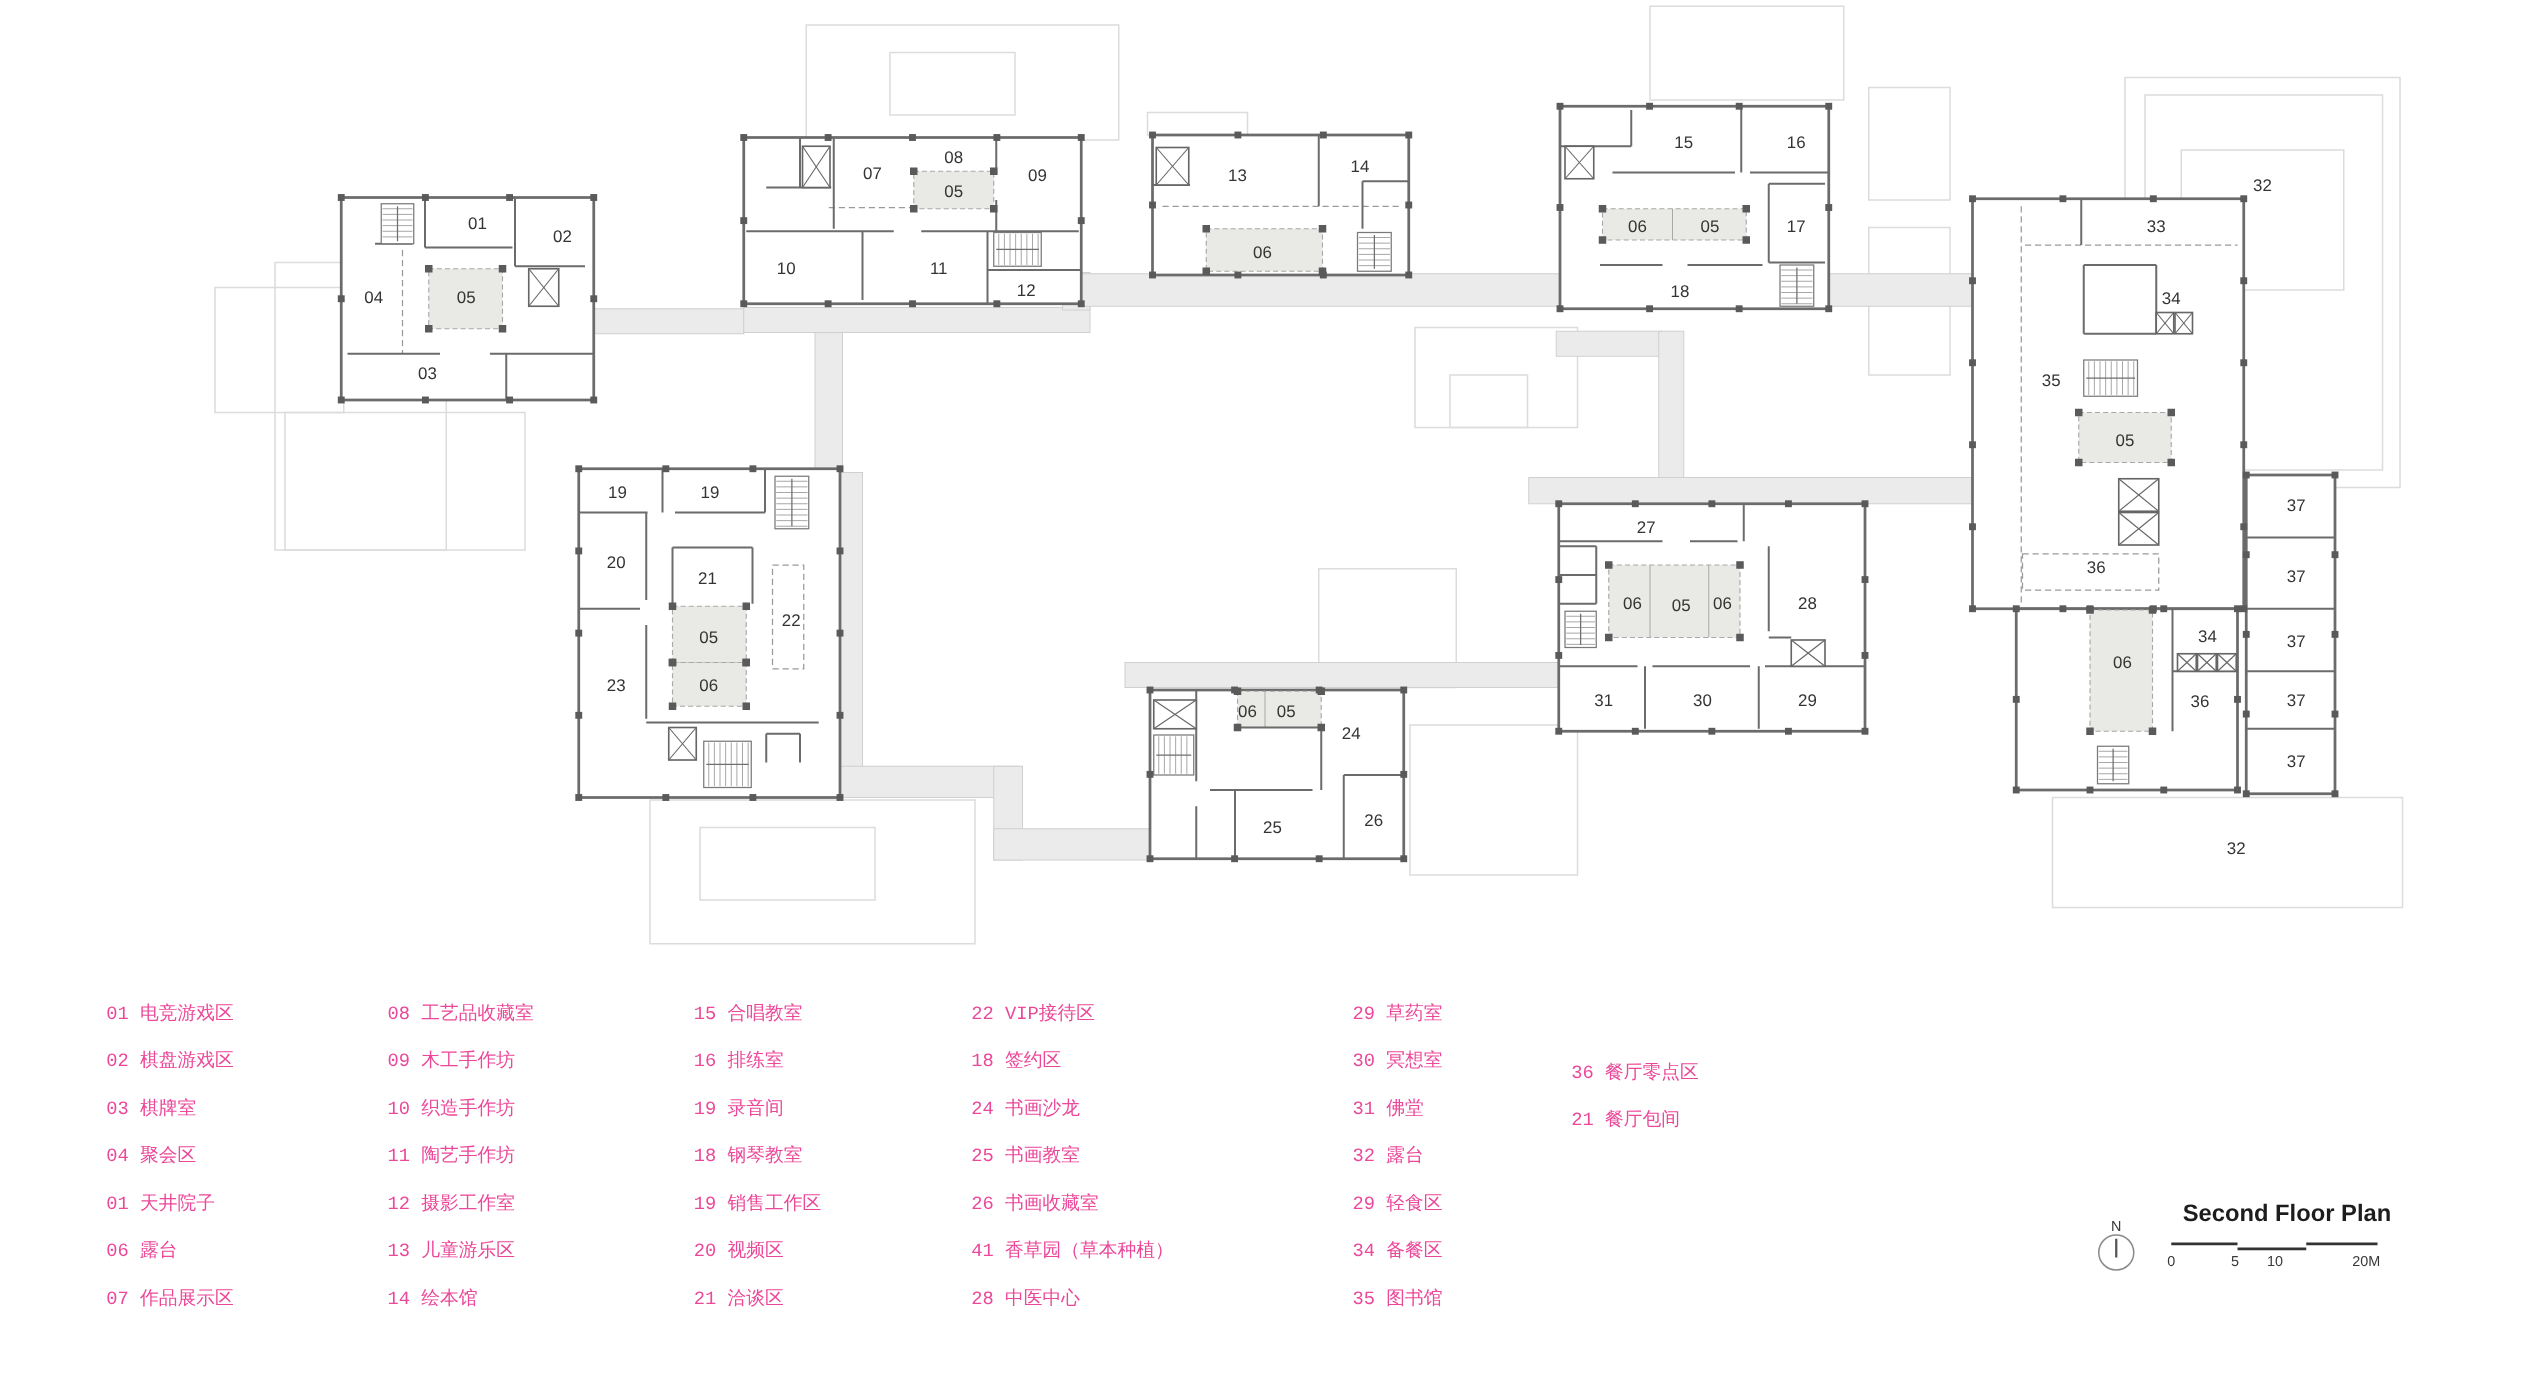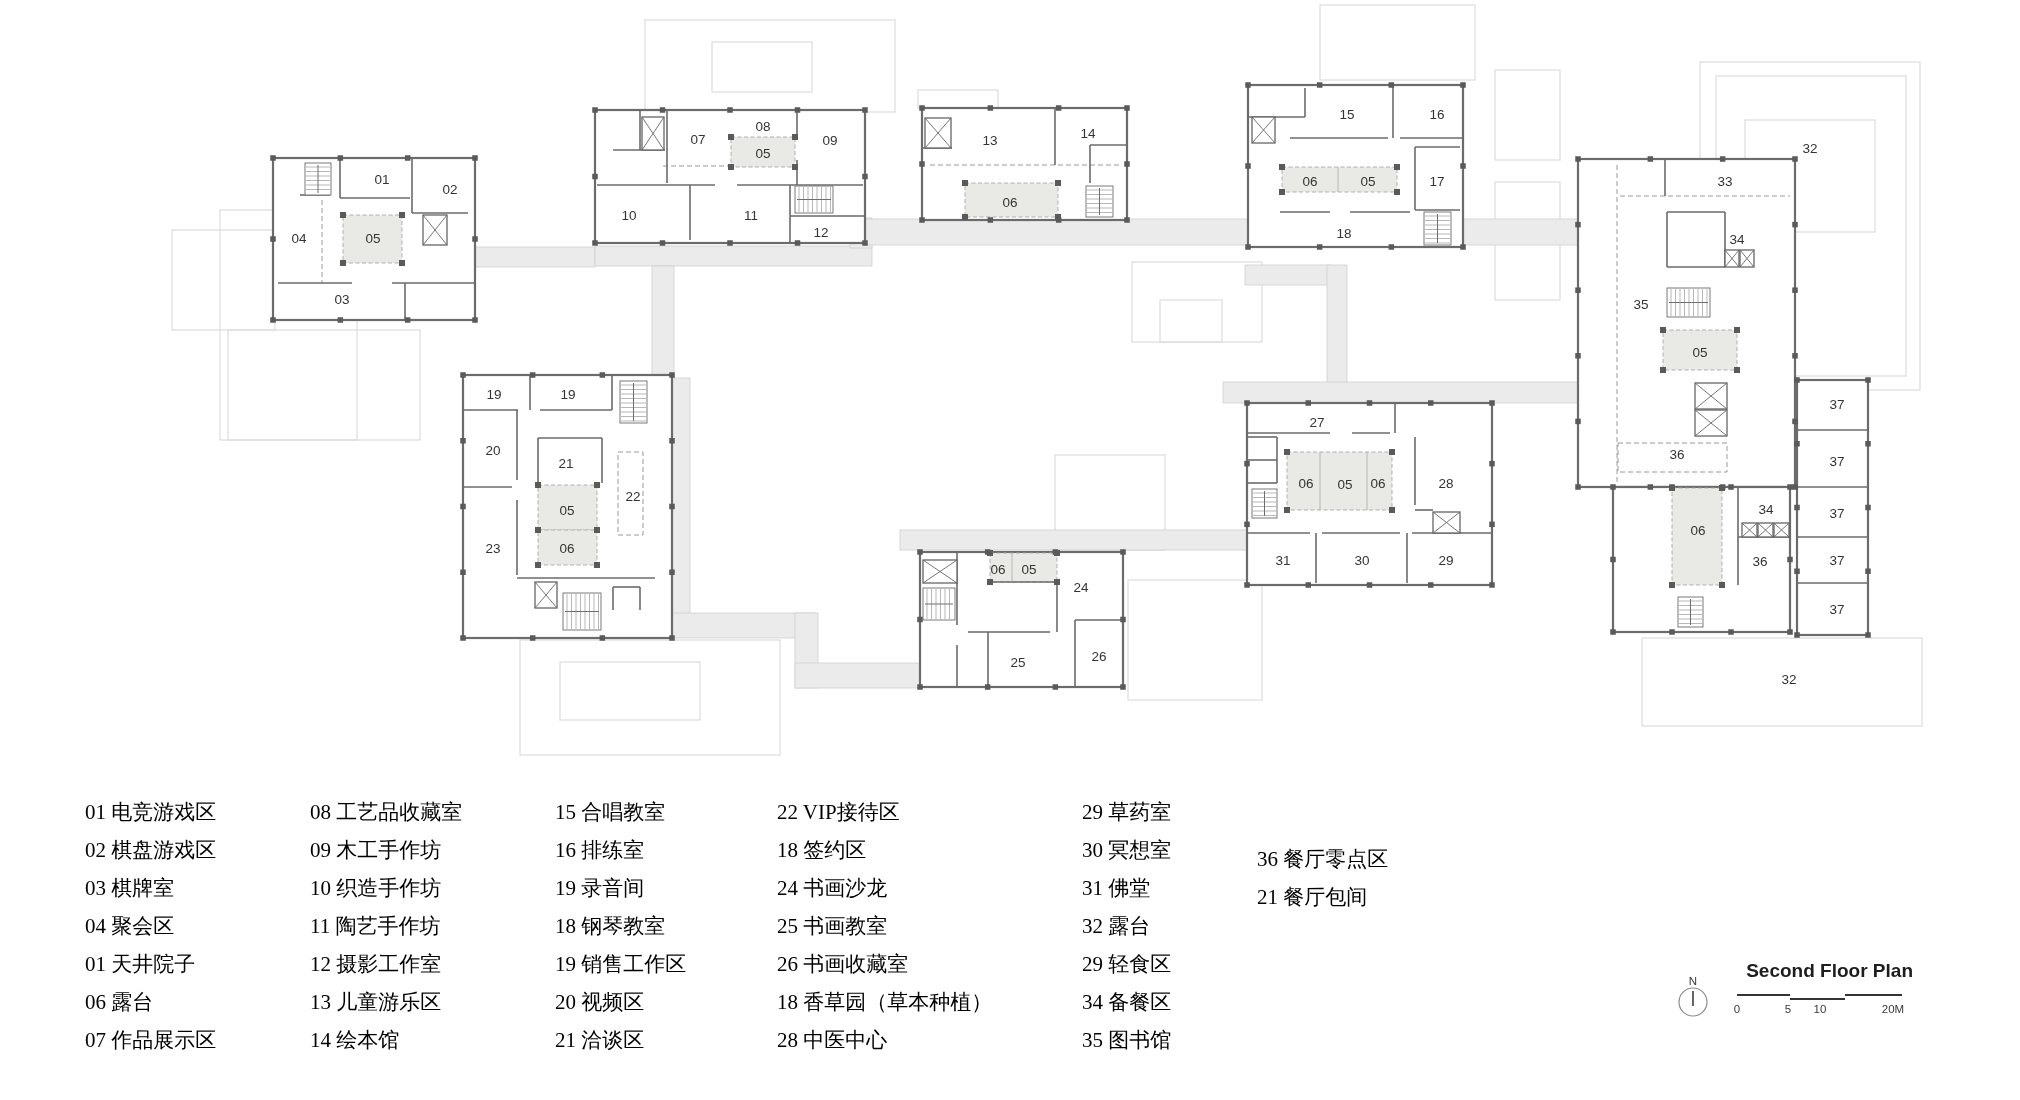--- a/index.html
+++ b/index.html
@@ -1,22 +1,22 @@
 <!DOCTYPE html>
 <html><head>
 <meta charset="utf-8">
 <style>
   html,body{margin:0;padding:0;background:#fff;}
   .canvas{position:relative;width:2020px;height:1100px;background:#ffffff;overflow:hidden;
           font-family:"Liberation Sans", sans-serif;}
   #plan-svg{position:absolute;left:0;top:0;}
   .legend{position:absolute;top:0;left:0;}
   .legend-col{position:absolute;}
-  .legend-item{font-size:21px;line-height:38px;color:#000000;white-space:nowrap;
-               font-family:Liberation Serif, serif;}
+  .legend-item{font-size:15px;line-height:38px;color:#ec4899;white-space:nowrap;
+               font-family:Liberation Mono, monospace;}
   .room-label{font-size:13.5px;fill:#343434;font-family:"Liberation Sans", sans-serif;}
   .title-text{font-size:19px;font-weight:bold;fill:#1d1d1d;font-family:"Liberation Sans", sans-serif;}
   .small-text{font-size:11.5px;fill:#3a3a3a;font-family:"Liberation Sans", sans-serif;}
 </style>
 </head>
 <body>
 
 <div class="canvas">
   <svg id="plan-svg" width="2020" height="1100" viewBox="0 0 2020 1100">
     <g id="plan-root">
@@ -603,21 +603,21 @@
         <div class="legend-item">19 销售工作区</div>
         <div class="legend-item">20 视频区</div>
         <div class="legend-item">21 洽谈区</div>
       </div>
       <div class="legend-col" style="left: 777px; top: 793px;">
         <div class="legend-item">22 VIP接待区</div>
         <div class="legend-item">18 签约区</div>
         <div class="legend-item">24 书画沙龙</div>
         <div class="legend-item">25 书画教室</div>
         <div class="legend-item">26 书画收藏室</div>
-        <div class="legend-item">18 香草园（草本种植）</div>
+        <div class="legend-item">41 香草园（草本种植）</div>
         <div class="legend-item">28 中医中心</div>
       </div>
       <div class="legend-col" style="left: 1082px; top: 793px;">
         <div class="legend-item">29 草药室</div>
         <div class="legend-item">30 冥想室</div>
         <div class="legend-item">31 佛堂</div>
         <div class="legend-item">32 露台</div>
         <div class="legend-item">29 轻食区</div>
         <div class="legend-item">34 备餐区</div>
         <div class="legend-item">35 图书馆</div>

